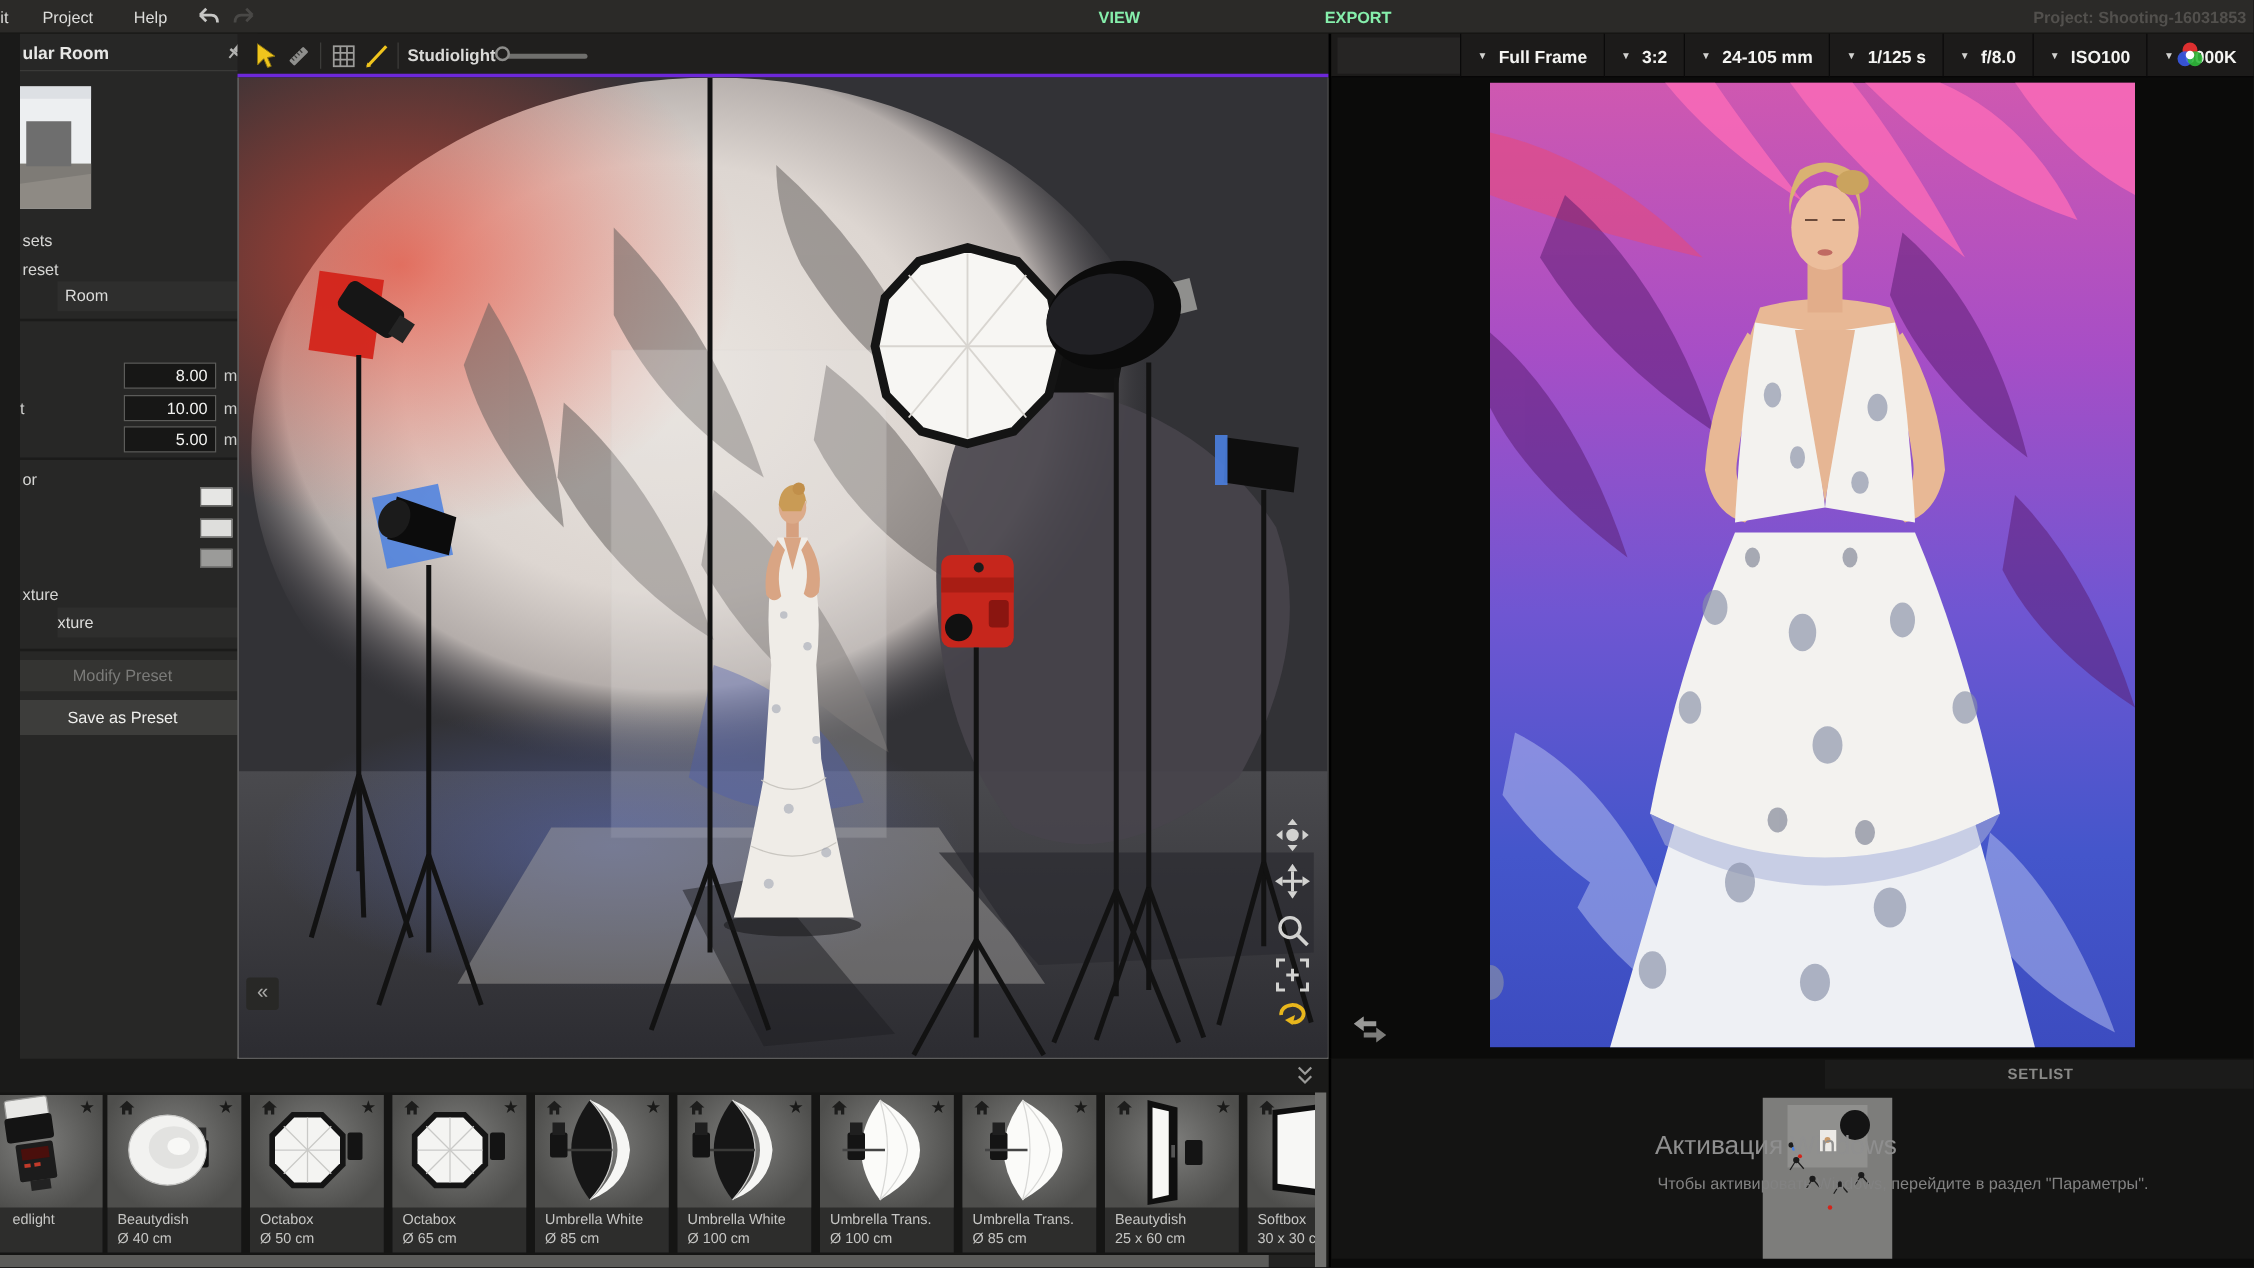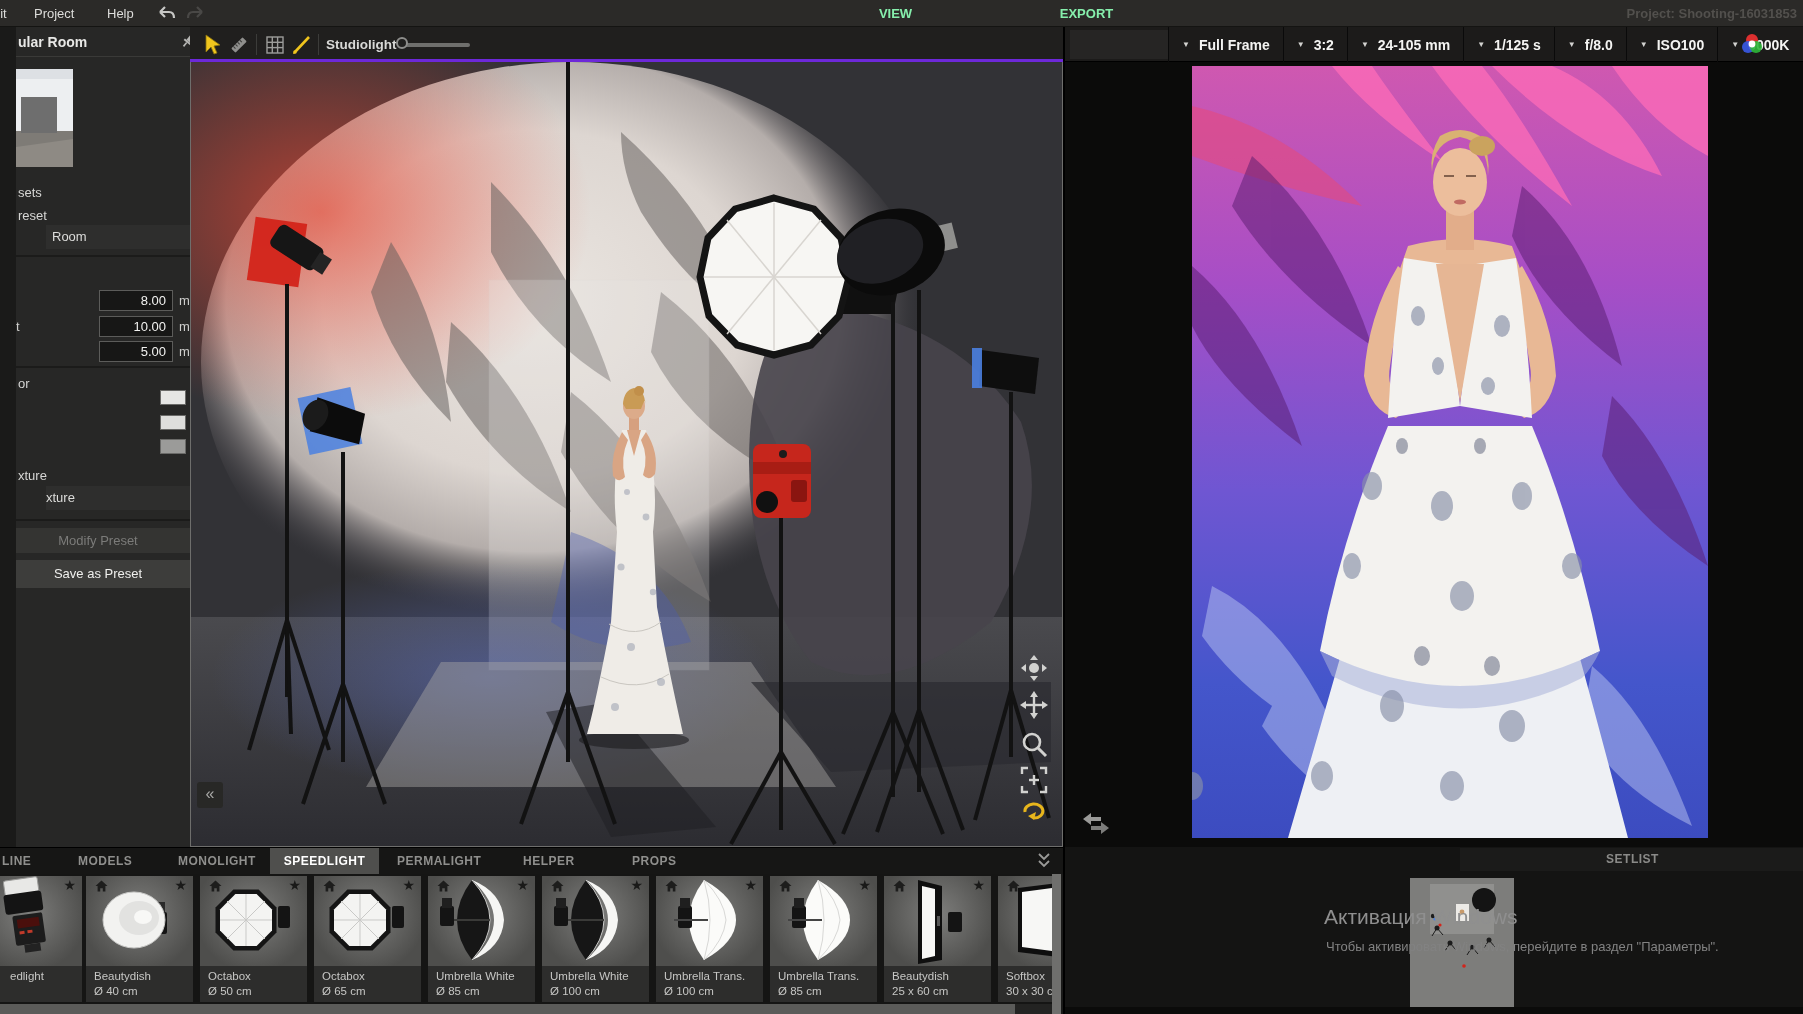--- a/index.html
+++ b/index.html
@@ -524,29 +524,20 @@
           </g>
         </g>
       </svg>
     </div>
     <svg id="swap-icon" width="26" height="22" viewBox="0 0 26 22">
       <polygon points="0,6 8,0 8,4 18,4 18,8 8,8 8,12" fill="#9a9a98"></polygon>
       <polygon points="26,15 18,9 18,13 8,13 8,17 18,17 18,21" fill="#7c7c7a"></polygon>
     </svg>
   </div>
 
-  <div id="bottom-tabs">
-      <div class="btab" style="left: 2px;">LINE</div>
-      <div class="btab" style="left: 78px;">MODELS</div>
-      <div class="btab" style="left: 178px;">MONOLIGHT</div>
-      <div class="btab active" style="left: 270px; width: 109px;">SPEEDLIGHT</div>
-      <div class="btab" style="left: 397px;">PERMALIGHT</div>
-      <div class="btab" style="left: 523px;">HELPER</div>
-      <div class="btab" style="left: 632px;">PROPS</div>
-    </div>
   <svg id="tabs-chevron" width="16" height="18" viewBox="0 0 16 18" style="position: absolute; left: 1036px; top: 852px;">
       <g fill="none" stroke="#9a9a98" stroke-width="1.8">
         <polyline points="3,2 8,7 13,2"></polyline>
         <polyline points="3,9 8,14 13,9"></polyline>
       </g>
     </svg>
 
   <div id="library">
       <div class="card" style="left: -25px;">
         <div class="card-img"><span class="mod-icon"><svg viewBox="0 0 100 90" width="100" height="90">

